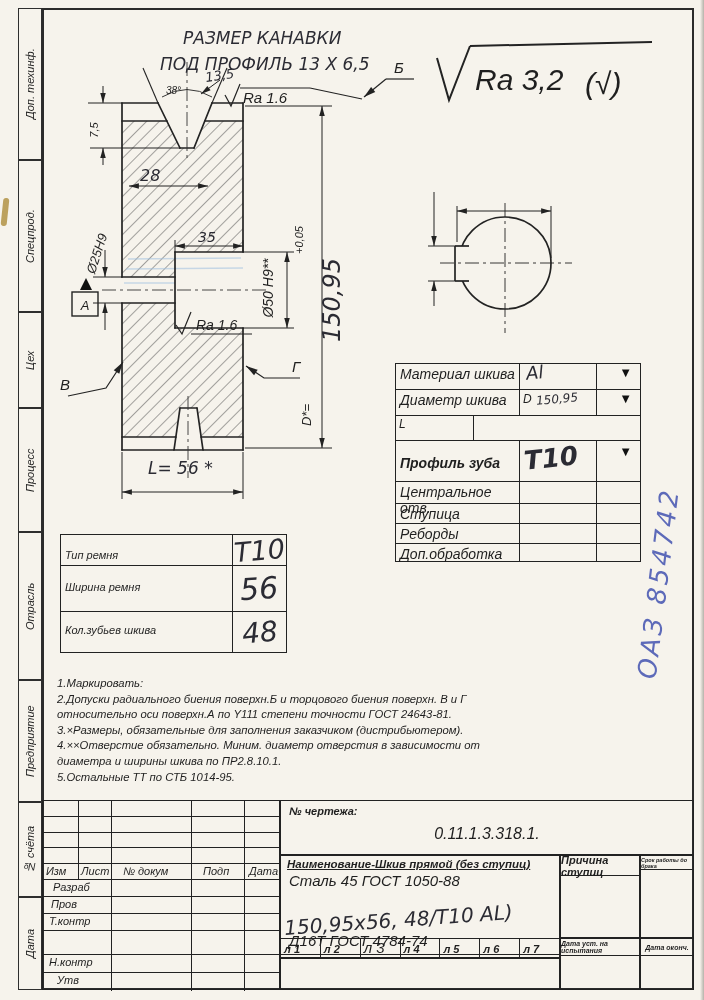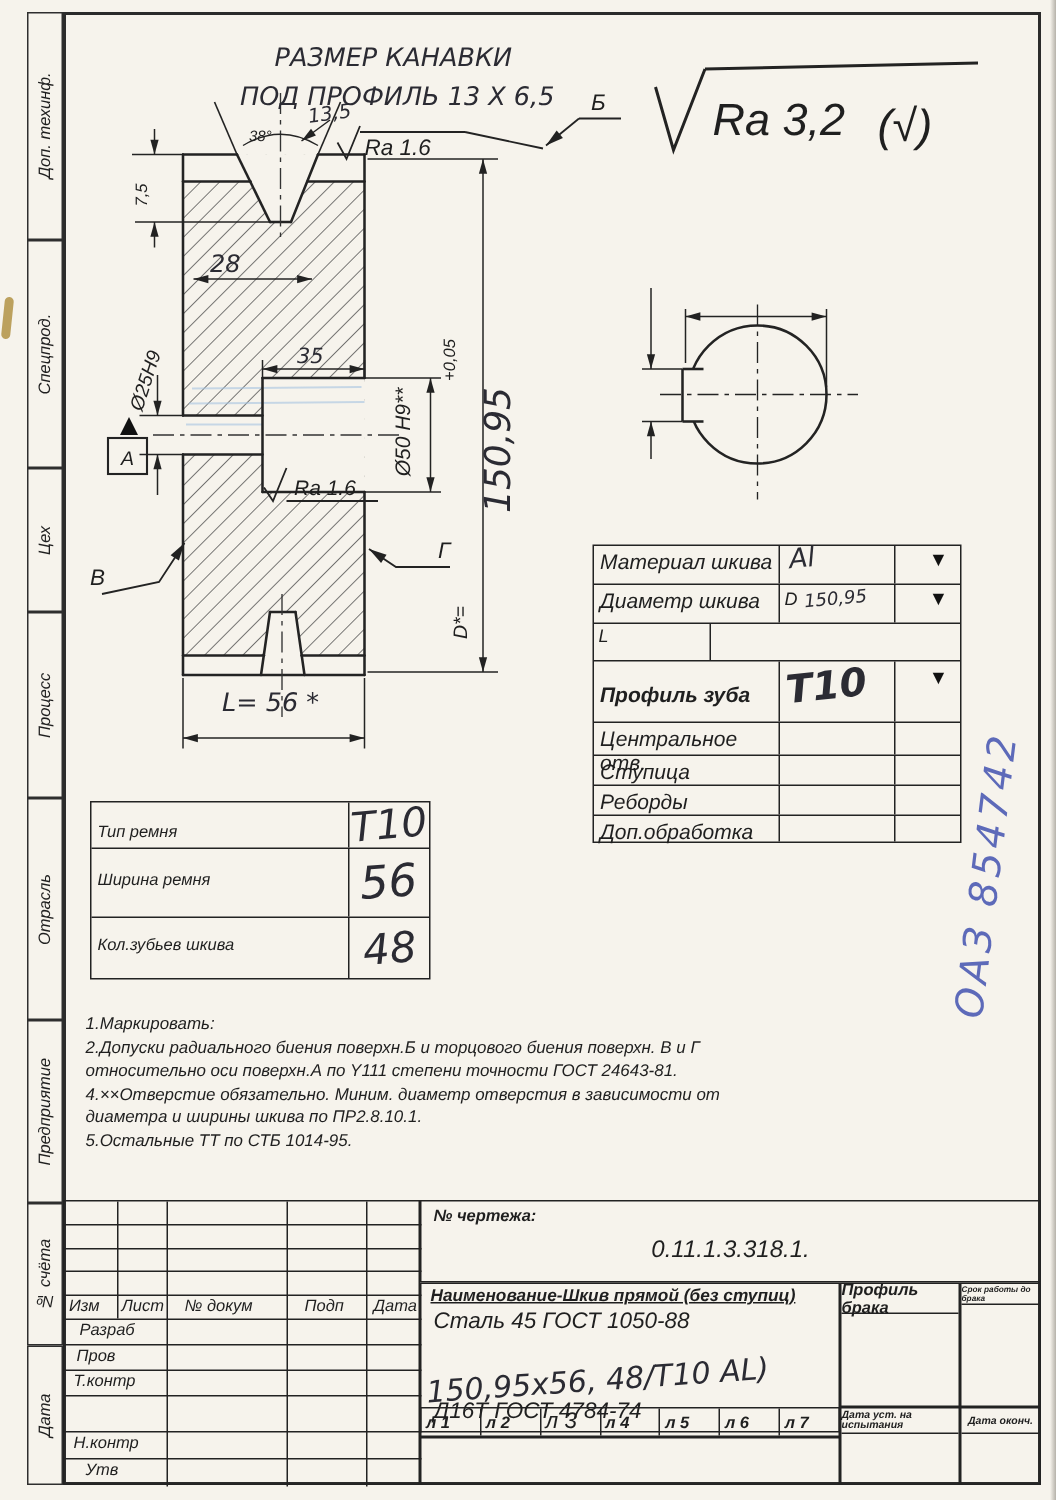--- a/index.html
+++ b/index.html
@@ -300,20 +300,21 @@
       <div class="bc2">
           <span class="hand" style="font-size:28px;transform:rotate(-5deg);">48</span>
         </div>
     </div>
   </div>
 
   <div class="notes t">
     <div>1.Маркировать:</div>
     <div>2.Допуски радиального биения поверхн.Б и торцового биения поверхн. В и Г</div>
     <div>относительно оси поверхн.А по Y111 степени точности ГОСТ 24643-81.</div>
+    <div>3.×Размеры, обязательные для заполнения заказчиком (дистрибьютером).</div>
     <div>4.××Отверстие обязательно. Миним. диаметр отверстия в зависимости от</div>
     <div>диаметра и ширины шкива по ПР2.8.10.1.</div>
     <div>5.Остальные ТТ по СТБ 1014-95.</div>
   </div>
 
   <div class="stamp-blue">ОАЗ 854742</div>
 
   <div class="abs" style="left:42px;top:800px;width:238px;height:190px;border:1.5px solid #222;box-sizing:border-box;">
     <div class="revline-v" style="left:35px;top:0;height:78px;"></div>
     <div class="revline-v" style="left:68px;top:0;height:190px;"></div>
@@ -359,21 +360,21 @@
     <div style="flex:1;border-right:1px solid #222;"><span class="t" style="font-size:15px;font-weight:normal;padding-left:3px;">л 3</span></div>
     <div style="flex:1;border-right:1px solid #222;"><span class="t" style="font-size:11px;font-weight:bold;padding-left:3px;">л 4</span></div>
     <div style="flex:1;border-right:1px solid #222;"><span class="t" style="font-size:11px;font-weight:bold;padding-left:3px;">л 5</span></div>
     <div style="flex:1;border-right:1px solid #222;"><span class="t" style="font-size:11px;font-weight:bold;padding-left:3px;">л 6</span></div>
     <div style="flex:1;"><span class="t" style="font-size:11px;font-weight:bold;padding-left:3px;">л 7</span></div>
   </div>
   <div class="cell" style="left:280px;top:958px;width:280px;height:32px;"></div>
 
   <div class="cell" style="left:560px;top:855px;width:80px;height:83px;">
     <div style="height:19px;border-bottom:1px solid #222;display:flex;align-items:center;justify-content:center;">
-        <span class="t" style="font-size:11px;font-weight:bold;">Профиль брака</span>
+        <span class="t" style="font-size:11px;font-weight:bold;">Причина ступиц</span>
       </div>
   </div>
   <div class="cell" style="left:640px;top:855px;width:54px;height:83px;">
     <div style="height:13px;border-bottom:1px solid #222;display:flex;align-items:center;justify-content:center;">
         <span class="t" style="font-size:5.5px;font-weight:bold;">Срок работы до брака</span>
       </div>
   </div>
 
   <div class="cell" style="left:560px;top:938px;width:80px;height:52px;">
     <div style="height:16px;border-bottom:1px solid #222;display:flex;align-items:center;justify-content:center;">

